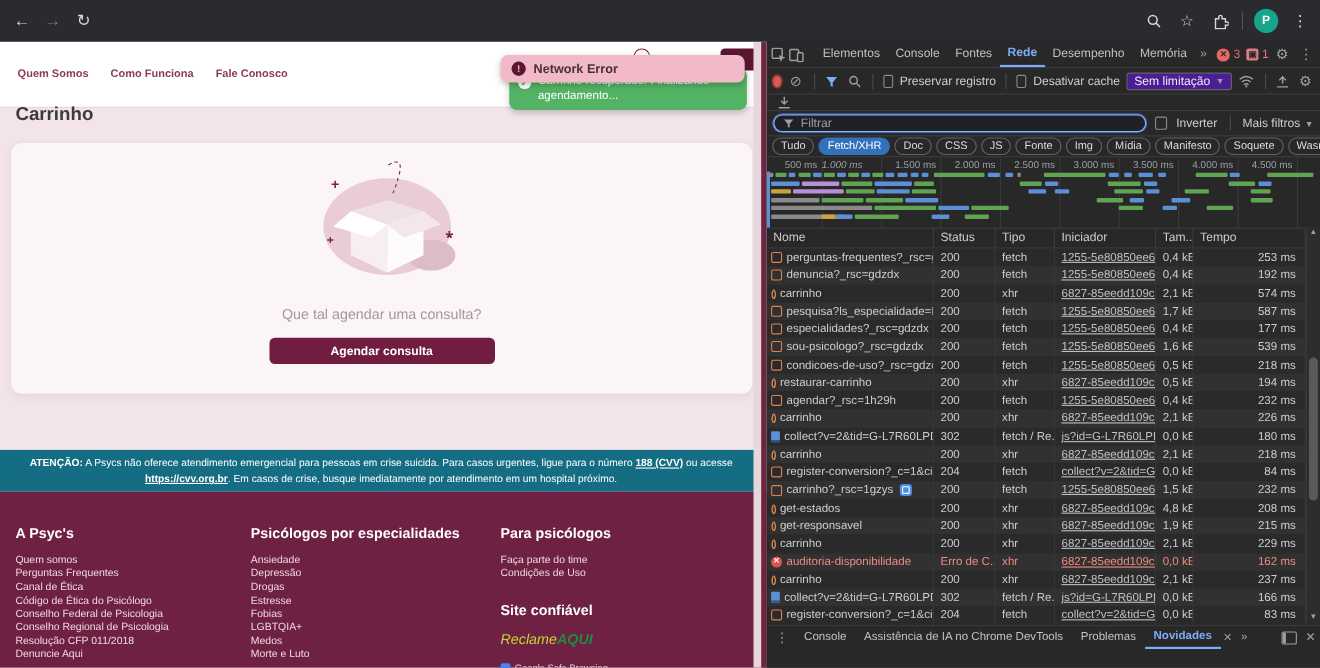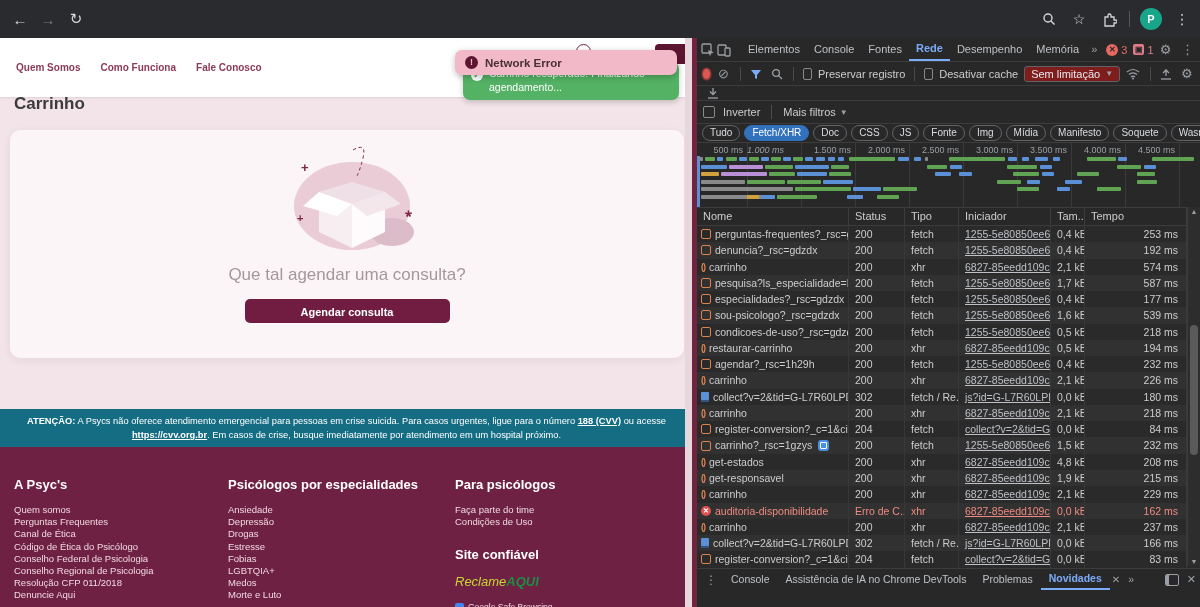--- a/index.html
+++ b/index.html
@@ -29,21 +29,21 @@
   #sitenav{display:flex;gap:20px;margin-left:16px}
   #sitenav a{color:#8b3a57;font-size:10px;font-weight:bold;text-decoration:none}
   #hdr-frag-circle{position:absolute;right:106px;top:6px;width:13px;height:13px;border:1.5px solid #7b2444;border-radius:50%}
   #hdr-frag-btn{position:absolute;right:4px;top:6px;width:38px;height:20px;background:#5d1632;border-radius:4px}
   #pagetitle{position:absolute;left:14px;top:56px;font-size:17px;font-weight:bold;color:#3b3b3b}
 
   #card{position:absolute;left:10px;top:92px;width:674px;height:228px;background:#fcf5f7;
         border-radius:10px;box-shadow:0 2px 8px rgba(90,40,60,.08);text-align:center}
   #illus{margin-top:14px}
   #emptytitle{color:#7b2c4e;font-size:21px;font-weight:bold;margin-top:2px}
-  #emptysub{color:#a5979c;font-size:17px;margin-top:5px}
+  #emptysub{color:#a5979c;font-size:13px;margin-top:17px}
   #ctabtn{display:inline-block;margin-top:14px;width:205px;height:24px;line-height:24px;background:#701d41;
           color:#fff;font-size:11px;font-weight:bold;border-radius:5px;border:none}
 
   
   #toast-green{position:absolute;left:463px;top:24px;width:216px;height:38px;background:#53b264;
                border-radius:7px;z-index:1;color:#fff;font-size:10.5px;padding:4px 8px 0 26px;
                box-sizing:border-box;line-height:14px;box-shadow:0 2px 6px rgba(0,0,0,.2)}
   #toast-green .dot{position:absolute;left:8px;top:7px;width:12px;height:12px;border-radius:50%;
                     background:#fff;color:#53b264;font-size:9px;font-weight:bold;text-align:center;line-height:12px}
   #toast-pink{position:absolute;left:455px;top:12px;width:222px;height:25px;background:#f2b9c9;
@@ -87,21 +87,21 @@
   .badge{display:flex;align-items:center;gap:3px;margin-left:4px}
   .errdot{width:12px;height:12px;border-radius:50%;background:#e46962;color:#282828;font-size:8px;
           font-weight:bold;text-align:center;line-height:12px}
   .issq{width:11px;height:11px;border-radius:2px;background:#e07c8a;color:#282828;font-size:8px;
         font-weight:bold;text-align:center;line-height:11px}
   #dt-toolbar{height:24px;padding:0 6px;gap:6px}
   .reccirc{width:10px;height:10px;border-radius:50%;background:#de5853;box-shadow:0 0 0 1.5px #8a3a38}
   .cb{width:10px;height:10px;border:1px solid #8a8a8a;border-radius:2px}
   .cblbl{color:#cdcdcd;white-space:nowrap}
   #throttle{display:flex;align-items:center;gap:5px;border:1px solid #5f6368;border-radius:3px;
-            background:#7f1d1d;padding:1px 6px;color:#e8eaed;white-space:nowrap}
+            background:#4c1d95;padding:1px 6px;color:#e8eaed;white-space:nowrap}
   #dt-sub{height:15px;padding:0 6px}
   #dt-filterrow{height:23px;padding:0 6px;gap:8px}
   #filterbox{display:flex;align-items:center;gap:6px;width:352px;height:16px;border-radius:9px;
              border:1px solid #8ab4f8;box-shadow:0 0 0 1px #3f6bb5;background:#202124;padding:0 8px;box-sizing:border-box}
   #filterbox .ph{color:#9aa0a6;font-size:11px}
   #morefilters{display:flex;align-items:center;gap:4px;color:#cdcdcd;white-space:nowrap}
   #dt-chips{height:19px;padding:0 5px;gap:4px}
   .chip{border:1px solid #5f6368;border-radius:8px;padding:0 7px;height:14px;line-height:14px;
         font-size:10px;color:#dadce0;white-space:nowrap}
   .chip.active{background:#3272bd;border-color:#3272bd;color:#fff}
@@ -351,20 +351,26 @@
   <div class="dtrow" id="dt-sub">
     <span class="dticon">
       <svg width="12" height="12" viewBox="0 0 12 12">
           <path d="M6 1 v6 M3 4.5 l3 3 3 -3" fill="none" stroke="#9aa0a6" stroke-width="1.3"></path>
           <path d="M1 11 h10" stroke="#9aa0a6" stroke-width="1.3"></path>
         </svg>
     </span>
   </div>
 
   <div class="dtrow" id="dt-filterrow">
+    <div id="filterbox">
+      <svg width="10" height="10" viewBox="0 0 12 12">
+          <polygon points="1,2 11,2 7,7 7,11 5,10 5,7" fill="#9aa0a6"></polygon>
+        </svg>
+      <span class="ph">Filtrar</span>
+    </div>
     <span class="cb"></span>
     <span class="cblbl">Inverter</span>
     <span class="vdiv"></span>
     <span id="morefilters">
       <span>Mais filtros</span>
       <span style="font-size:8px;color:#9aa0a6">▼</span>
     </span>
   </div>
 
   <div class="dtrow" id="dt-chips">

